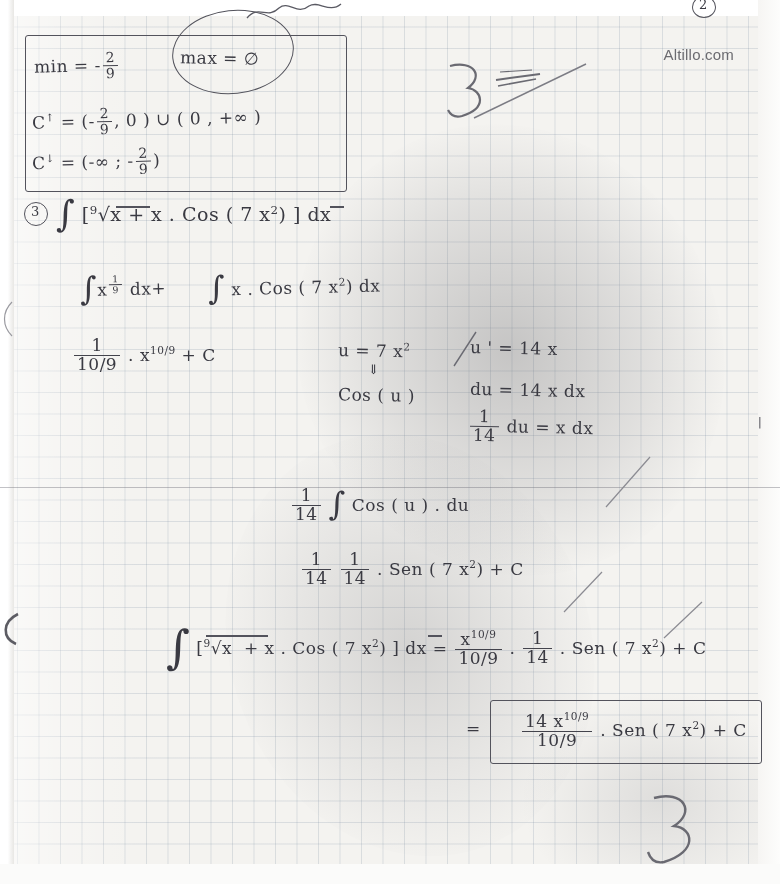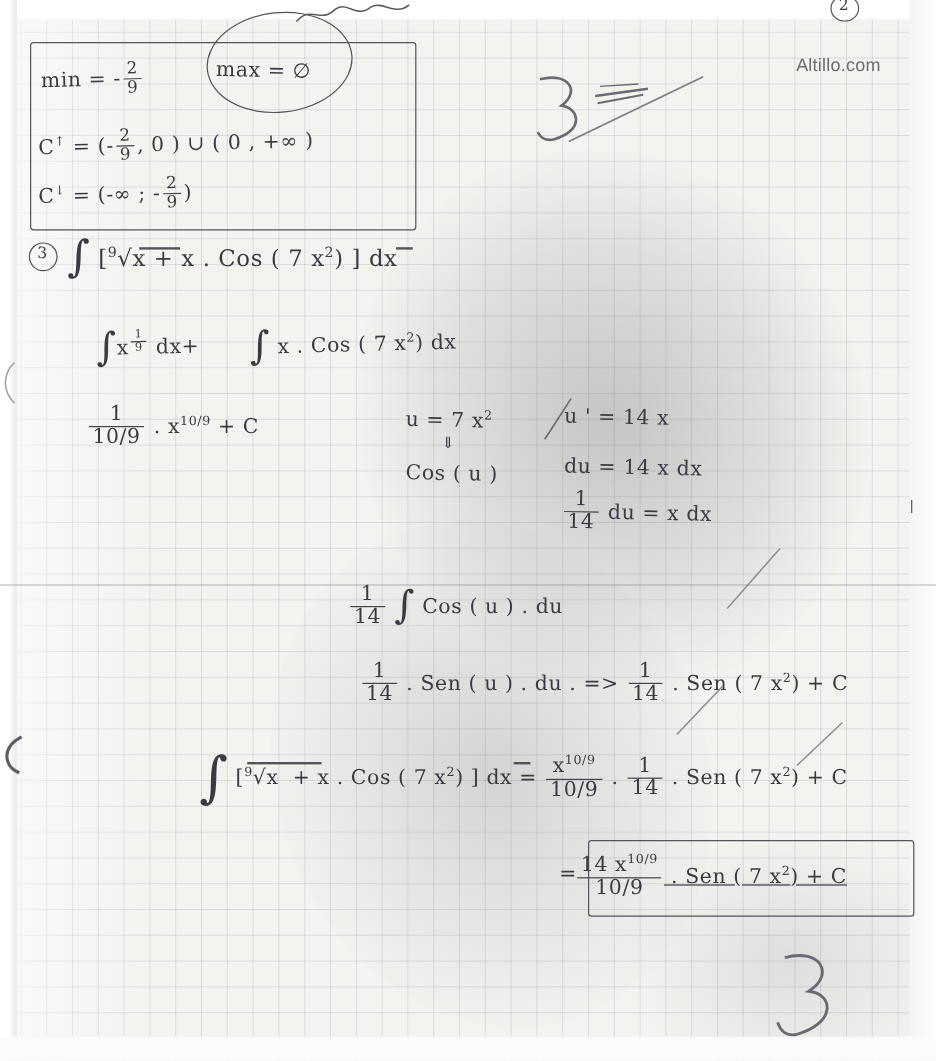--- a/index.html
+++ b/index.html
@@ -250,21 +250,20 @@
   <div class="hline" style="left:0px; top:487px; width:780px; height:1px; background:rgba(120,120,128,0.45);"></div>
 
   <div class="hw md" style="left:290px; top:488px;">
     <span class="frac" style="font-size:1em"><span class="num">1</span><span class="den">14</span></span>
     <span class="intg">∫</span>
     <span>Cos ( u ) . du</span>
   </div>
 
   <div class="hw md" style="left:300px; top:552px;">
     <span class="frac" style="font-size:1em"><span class="num">1</span><span class="den">14</span></span>
-    <span>. Sen ( u ) . du . =&gt;</span>
     <span class="frac" style="font-size:1em"><span class="num">1</span><span class="den">14</span></span>
     <span>. Sen ( 7 x</span><sup class="hwsup">2</sup><span>) + C</span>
   </div>
 
   <svg class="deco" style="left:600px; top:455px;" width="60" height="60">
     <path d="M50,2 L6,52" fill="none" stroke="#8b8b92" stroke-width="1.2"></path>
   </svg>
   <svg class="deco" style="left:560px; top:570px;" width="50" height="50">
     <path d="M42,2 L4,42" fill="none" stroke="#8b8b92" stroke-width="1.2"></path>
   </svg>
@@ -279,21 +278,21 @@
     <span class="frac" style="font-size:1em"><span class="num"><span>x</span><sup class="hwsup">10/9</sup></span><span class="den">10/9</span></span>
     <span>.</span>
     <span class="frac" style="font-size:1em"><span class="num">1</span><span class="den">14</span></span>
     <span>. Sen ( 7 x</span><sup class="hwsup">2</sup><span>) + C</span>
   </div>
   <div class="hline" style="left:206px; top:635px; width:62px;"></div>
   <div class="hline" style="left:428px; top:635px; width:14px;"></div>
 
   <div class="hbox" style="left:490px; top:700px; width:270px; height:62px;"></div>
   <div class="hw md" style="left:466px; top:718px;">=</div>
-  <div class="hw md" style="left:479px; top:712px;text-decoration:underline;">
+  <div class="hw md" style="left:520px; top:712px;">
     <span class="frac" style="font-size:1em"><span class="num"><span>14 x</span><sup class="hwsup">10/9</sup></span><span class="den">10/9</span></span>
     <span>. Sen ( 7 x</span><sup class="hwsup">2</sup><span>) + C</span>
   </div>
 
   <svg class="deco" style="left:640px; top:790px;" width="90" height="90">
     <path d="M14,8 C44,0 56,22 34,36 C54,38 58,62 24,72 C14,74 10,68 8,62" fill="none" stroke="#6a6a72" stroke-width="2.4"></path>
   </svg>
 
   <svg class="deco" style="left:0px; top:300px;" width="20" height="40">
     <path d="M12,2 C2,12 2,26 12,36" fill="none" stroke="#9a9aa0" stroke-width="1.2"></path>

